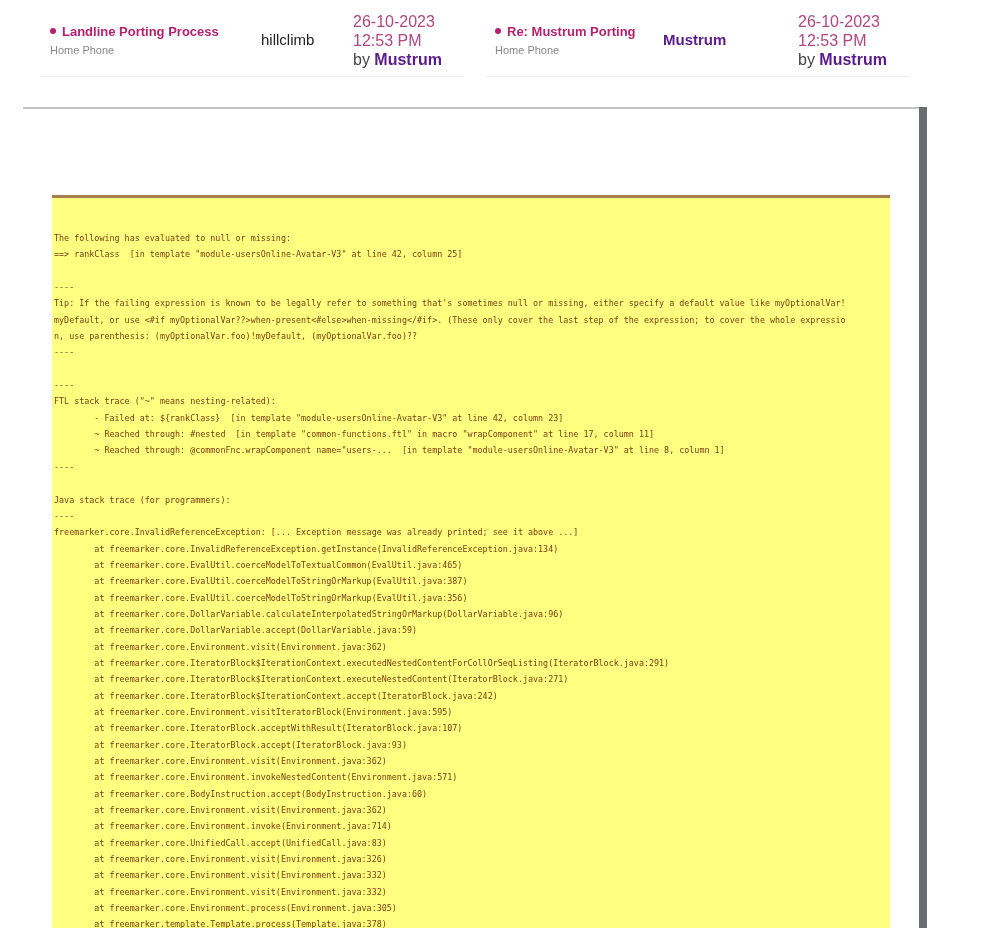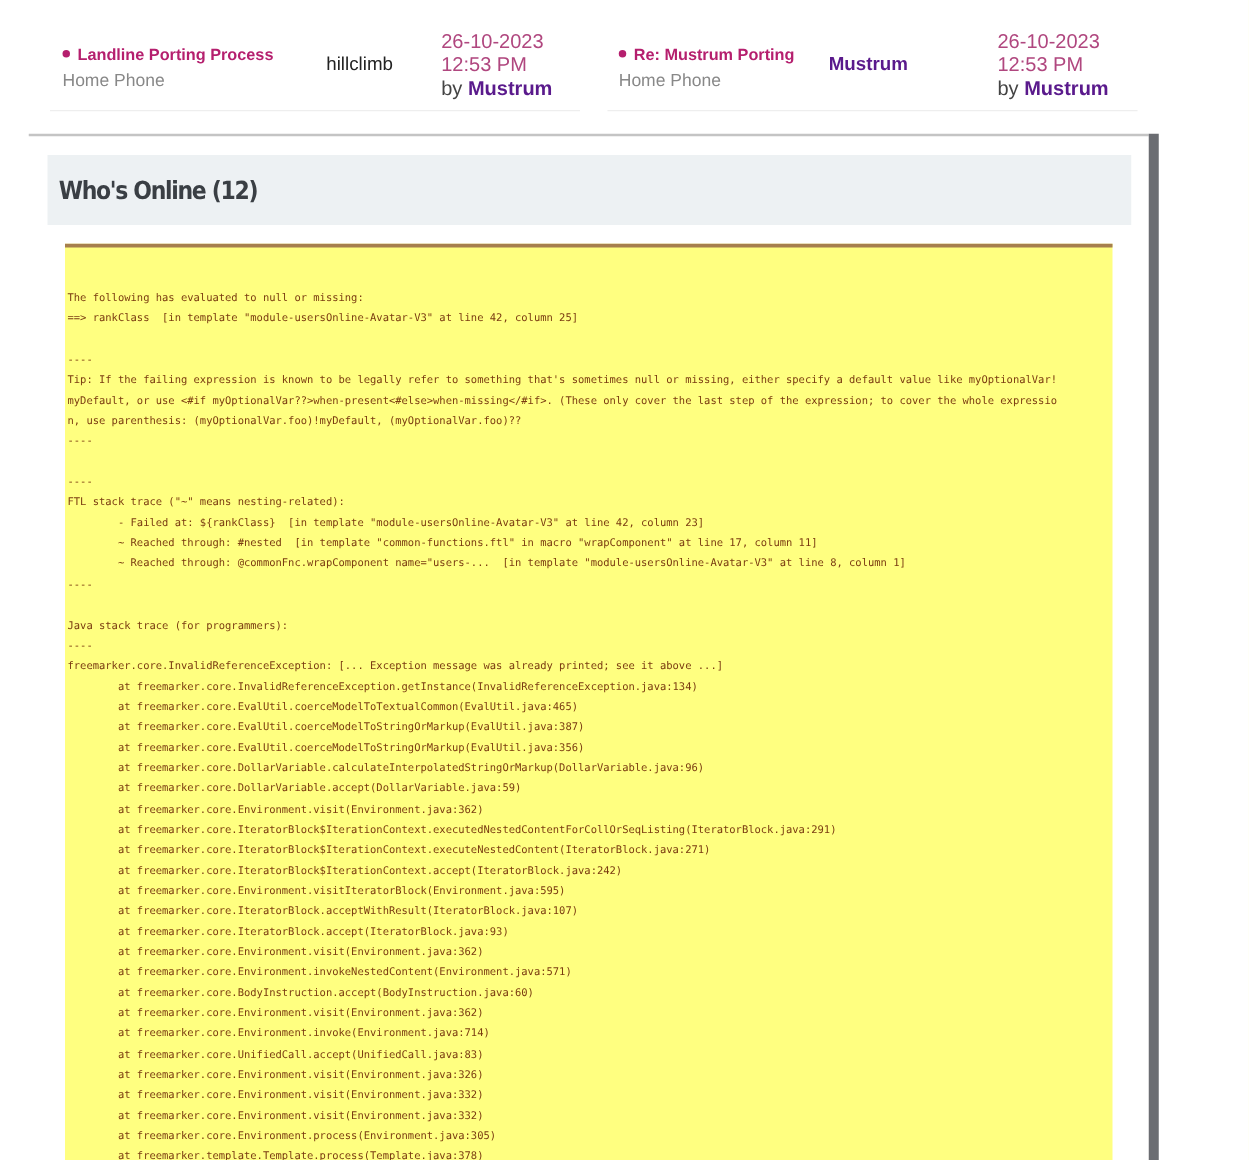--- a/index.html
+++ b/index.html
@@ -1,26 +1,26 @@
 <!DOCTYPE html>
 <html><head>
 <meta charset="utf-8">
 <style>
   html, body { margin: 0; padding: 0; background: #ffffff; }
   body { width: 999px; height: 928px; position: relative; overflow: hidden; font-family: "Liberation Sans", sans-serif; }
 
   
   .recent { position: absolute; top: 0; left: 0; width: 999px; height: 100px; }
-  .post-card { position: absolute; top: 16px; height: 72px; border-bottom: 1px solid #eeeeee; }
+  .post-card { position: absolute; top: 4px; height: 72px; border-bottom: 1px solid #eeeeee; }
   .post-card.left { left: 40px; width: 424px; }
   .post-card.right { left: 486px; width: 424px; }
   .post-title { position: absolute; top: 20px; left: 10px; font-size: 13px; font-weight: bold; color: #b51f6e; white-space: nowrap; cursor: pointer; }
   .post-card.right .post-title { left: 9px; }
   .dot { display: inline-block; width: 6px; height: 6px; border-radius: 50%; background: #b51f6e; margin-right: 6px; vertical-align: 2px; }
-  .post-board { position: absolute; top: 40px; left: 10px; font-size: 14px; color: #888888; cursor: pointer; }
+  .post-board { position: absolute; top: 40px; left: 10px; font-size: 11px; color: #888888; cursor: pointer; }
   .post-card.right .post-board { left: 9px; }
   .post-author { position: absolute; top: 27px; font-size: 15px; color: #222222; }
   .post-card.left .post-author { left: 221px; }
   .post-card.right .post-author { left: 177px; color: #5a1a8c; font-weight: bold; }
   .post-meta { position: absolute; top: 8px; font-size: 16px; line-height: 19px; color: #b0477f; }
   .post-card.left .post-meta { left: 313px; }
   .post-card.right .post-meta { left: 312px; }
   .post-meta .by { color: #444444; text-align: right; }
   .post-meta .by b { color: #5a1a8c; cursor: pointer; }
 
@@ -56,23 +56,20 @@
     <span class="post-author">Mustrum</span>
     <div class="post-meta">
       <div>26-10-2023</div>
       <div>12:53 PM</div>
       <div class="by"><span>by</span> <b>Mustrum</b></div>
     </div>
   </div>
 </div>
 
 <div class="panel">
-  <div class="whos-header">
-    <div class="whos-title">Who's Online (12)</div>
-  </div>
 
   <div class="ftl-error">
     <pre class="ftl-body" id="ftl-body">The following has evaluated to null or missing:
 ==&gt; rankClass  [in template "module-usersOnline-Avatar-V3" at line 42, column 25]
 
 ----
 Tip: If the failing expression is known to be legally refer to something that's sometimes null or missing, either specify a default value like myOptionalVar!
 myDefault, or use &lt;#if myOptionalVar??&gt;when-present&lt;#else&gt;when-missing&lt;/#if&gt;. (These only cover the last step of the expression; to cover the whole expressio
 n, use parenthesis: (myOptionalVar.foo)!myDefault, (myOptionalVar.foo)??
 ----

